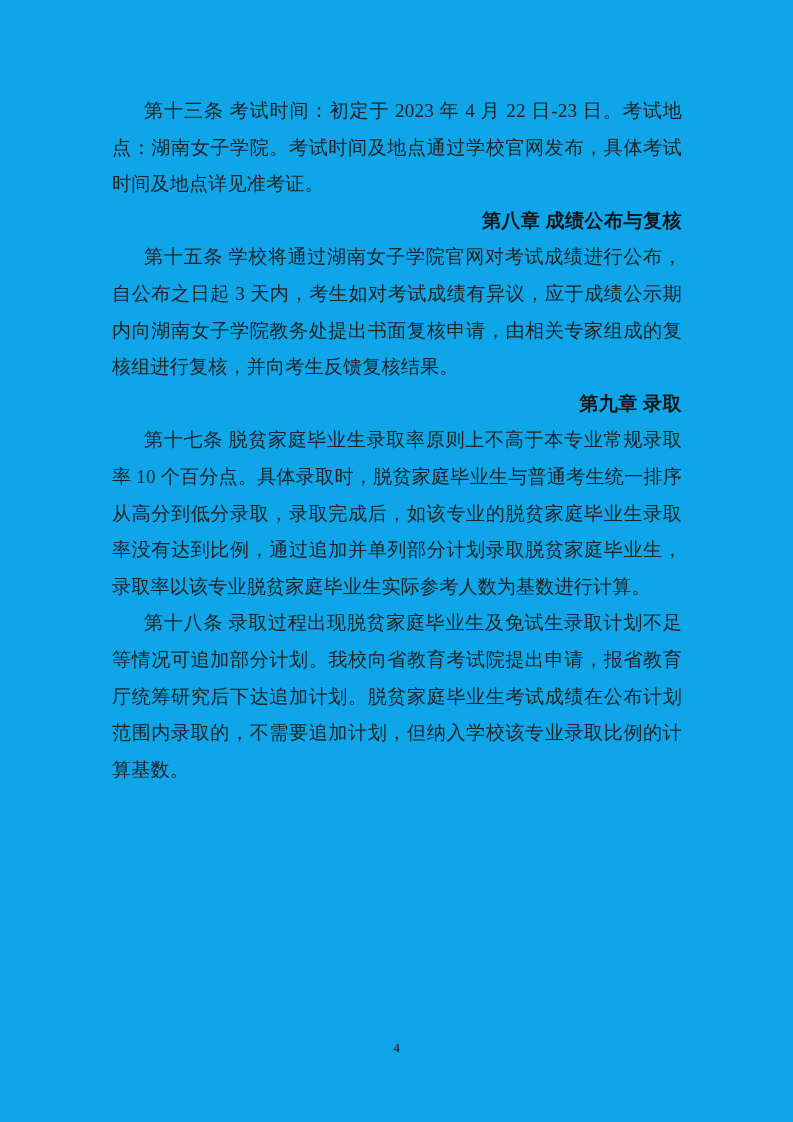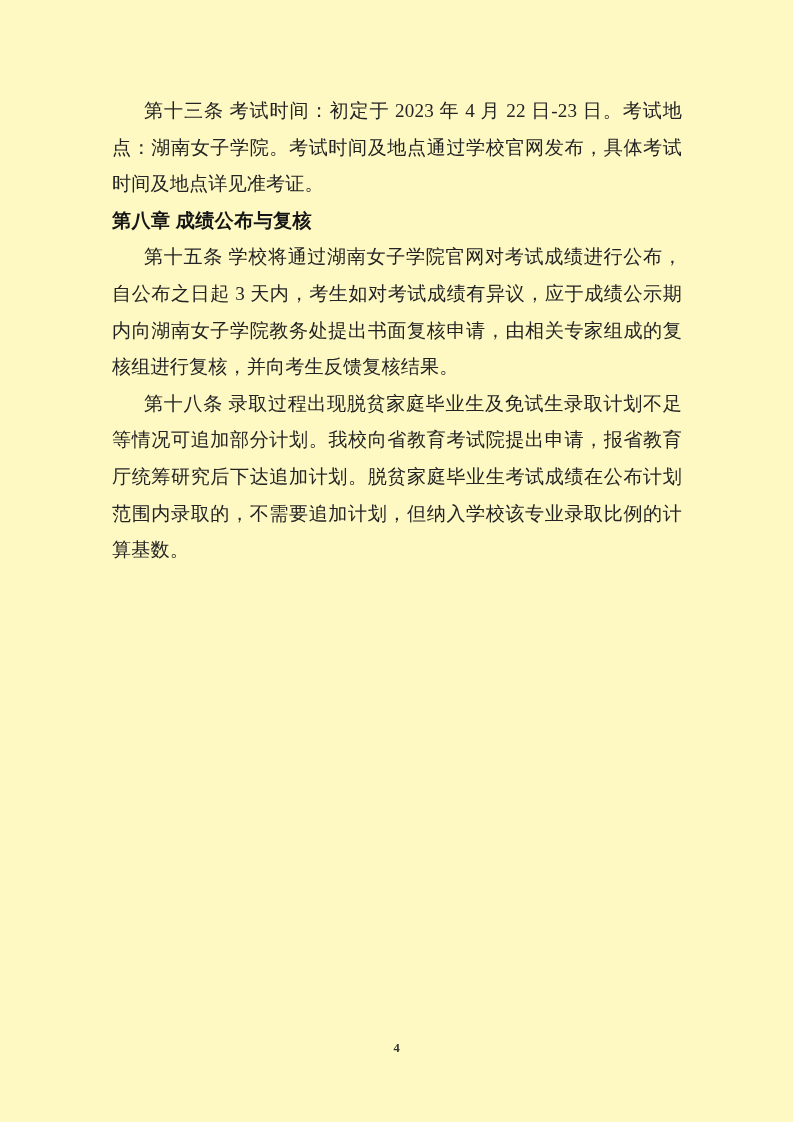--- a/index.html
+++ b/index.html
@@ -15,21 +15,21 @@
     font-family: "Liberation Serif", "DejaVu Serif", serif;
     color: #2a2a2a;
   }
 
   #page {
     position: absolute;
     left: 0;
     top: 0;
     width: 793px;
     height: 1122px;
-    background: #fef9c3;
+    background: #0ea5e9;
   }
 
   #text-column {
     position: absolute;
     left: 112px;
     top: 93px;
     width: 570px;
   }
 
   p.body-para {
@@ -44,21 +44,21 @@
     font-family: "Liberation Serif", "DejaVu Serif", serif;
     color: #232323;
     -webkit-font-smoothing: none;
   }
 
   h2.chapter-heading {
     margin: 0;
     padding: 0;
     font-size: 19.1px;
     line-height: 36.6px;
-    text-align: left;
+    text-align: right;
     font-weight: bold;
     letter-spacing: 0.4px;
     font-family: "Liberation Serif", "DejaVu Serif", serif;
     color: #151515;
   }
 
   #page-footer {
     position: absolute;
     left: 0;
     top: 1038px;
@@ -80,22 +80,24 @@
 
   <div id="text-column">
 
     <p class="body-para">第十三条 考试时间：初定于 2023 年 4 月 22 日-23 日。考试地点：湖南女子学院。考试时间及地点通过学校官网发布，具体考试时间及地点详见准考证。</p>
 
 
     <h2 class="chapter-heading">第八章 成绩公布与复核</h2>
 
     <p class="body-para">第十五条 学校将通过湖南女子学院官网对考试成绩进行公布，自公布之日起 3 天内，考生如对考试成绩有异议，应于成绩公示期内向湖南女子学院教务处提出书面复核申请，由相关专家组成的复核组进行复核，并向考生反馈复核结果。</p>
 
+    <h2 class="chapter-heading">第九章 录取</h2>
 
 
+    <p class="body-para">第十七条 脱贫家庭毕业生录取率原则上不高于本专业常规录取率 10 个百分点。具体录取时，脱贫家庭毕业生与普通考生统一排序从高分到低分录取，录取完成后，如该专业的脱贫家庭毕业生录取率没有达到比例，通过追加并单列部分计划录取脱贫家庭毕业生，录取率以该专业脱贫家庭毕业生实际参考人数为基数进行计算。</p>
 
     <p class="body-para">第十八条 录取过程出现脱贫家庭毕业生及免试生录取计划不足等情况可追加部分计划。我校向省教育考试院提出申请，报省教育厅统筹研究后下达追加计划。脱贫家庭毕业生考试成绩在公布计划范围内录取的，不需要追加计划，但纳入学校该专业录取比例的计算基数。</p>
 
   </div>
 
   <div id="page-footer">
     <span class="folio">4</span>
   </div>
 
 </div>

